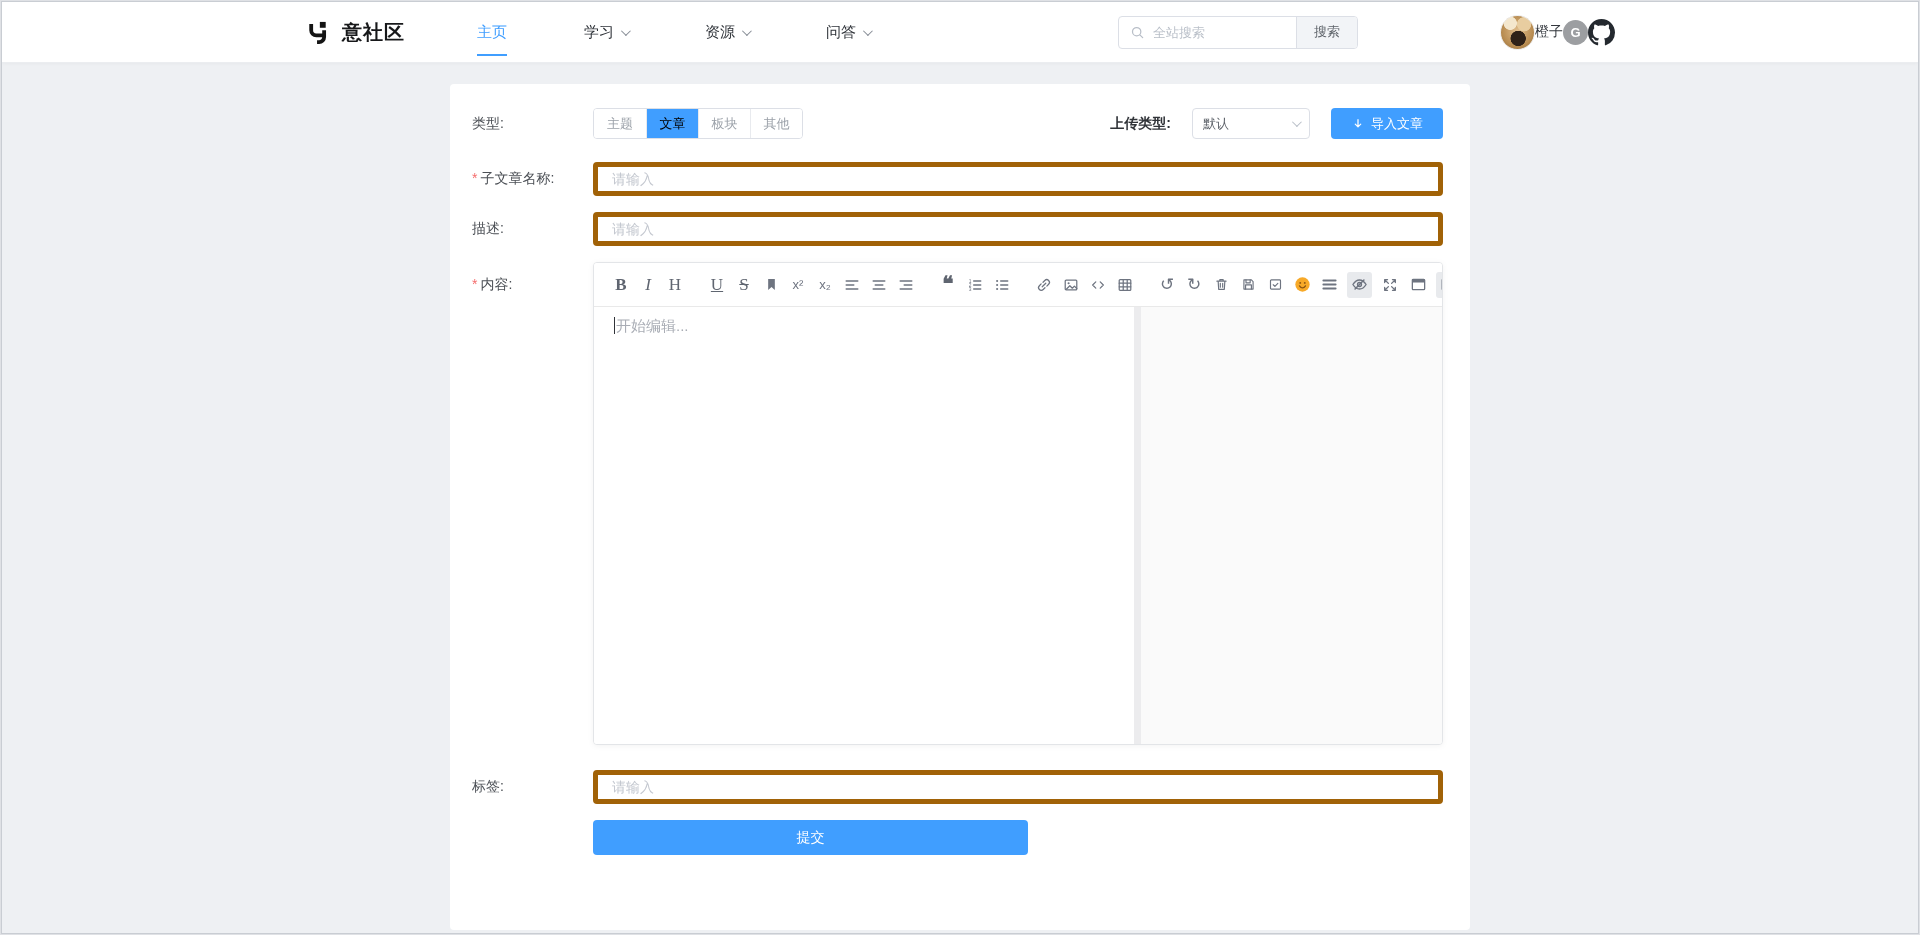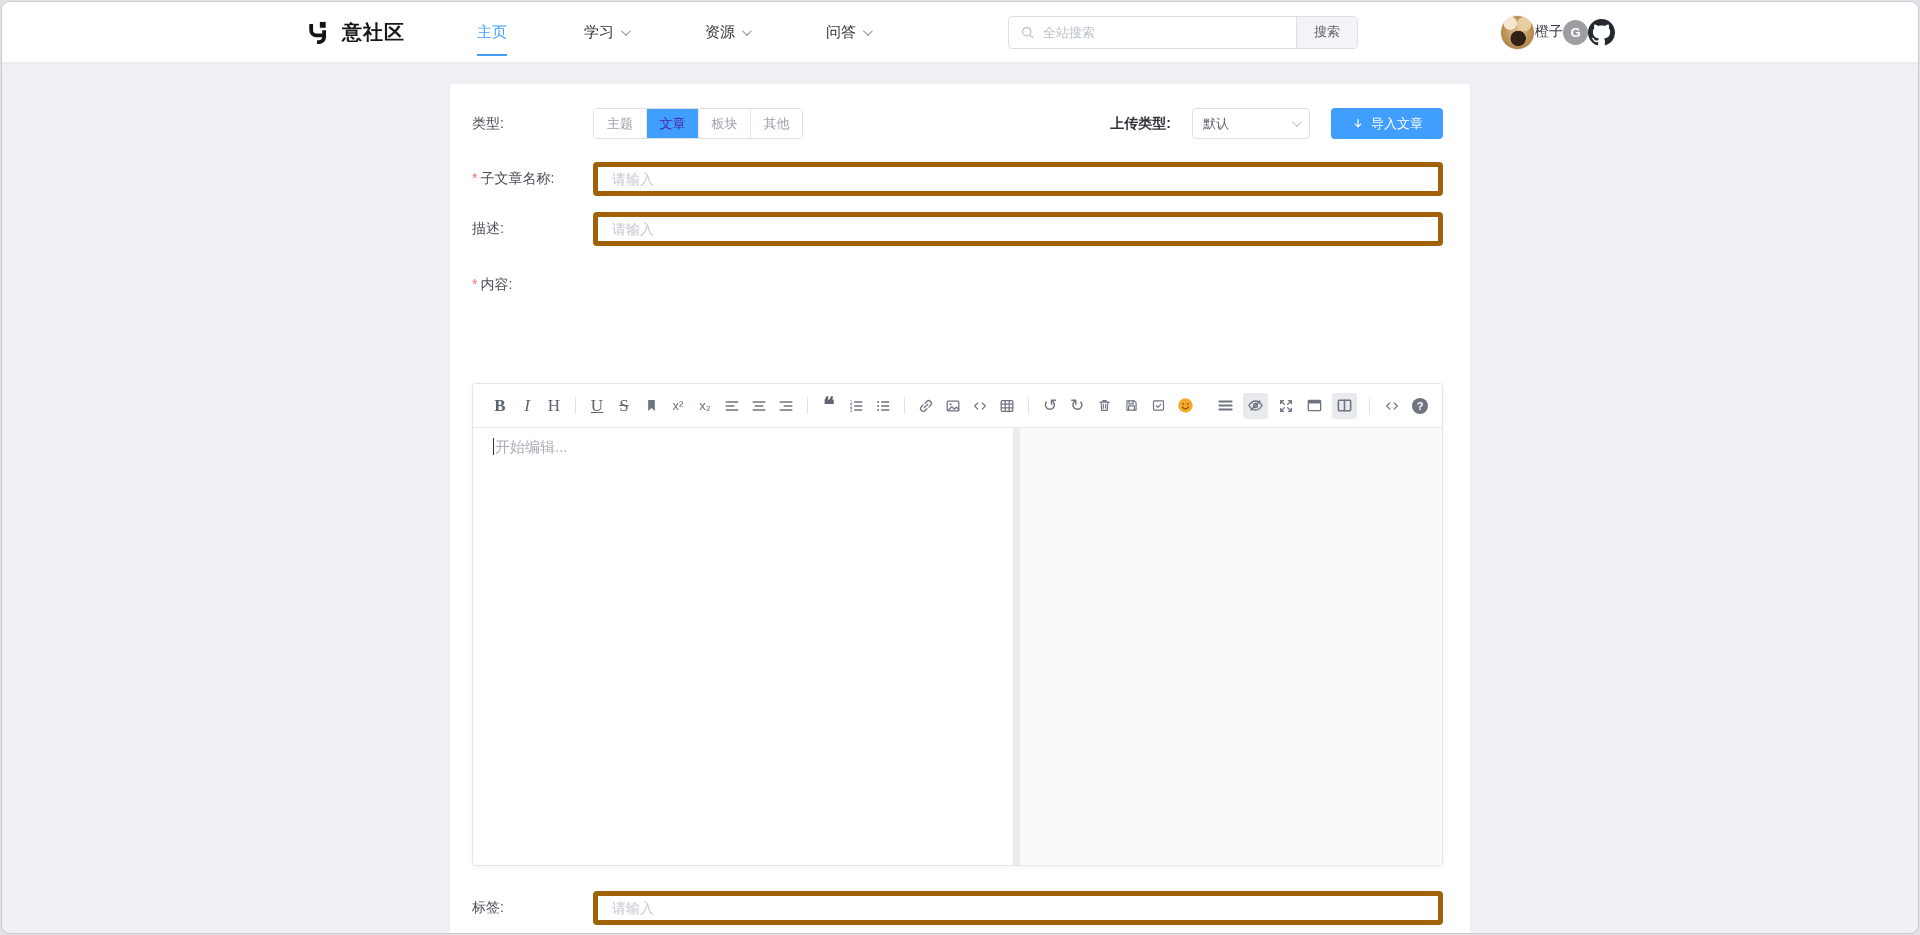--- a/index.html
+++ b/index.html
@@ -1,30 +1,30 @@
 <!DOCTYPE html>
 <html><head>
 <meta charset="utf-8">
 <style>
   * { margin:0; padding:0; box-sizing:border-box; }
   html,body { width:1920px; height:935px; font-family:"Liberation Sans","DejaVu Sans",sans-serif; background:#dfe1e5; }
-  .viewport { width:1918px; height:933px; margin:1px; background:#eef0f3; border:1px solid #c9cdd3; border-radius:9px; overflow:hidden; position:relative; }
+  .viewport { width:1918px; height:933px; margin:1px; background:#eef0f3; border:1px solid #c9cdd3; border-radius:0; overflow:hidden; position:relative; }
 
   
   .navbar { height:61px; background:#fff; border-bottom:1px solid #ebedf0; box-shadow:0 1px 3px rgba(0,0,0,.03); }
   .nav-inner { width:1310px; height:100%; margin:0 auto; display:flex; align-items:center; }
   .brand { display:flex; align-items:center; gap:10px; cursor:pointer; }
   .brand-logo { width:27px; height:27px; display:inline-block; }
   .brand-text { font-size:20px; font-weight:bold; color:#17181a; letter-spacing:1px; }
   .menu { display:flex; align-items:center; gap:77px; margin-left:72px; height:100%; }
   .menu-item { display:flex; align-items:center; gap:7px; height:100%; font-size:15px; color:#2e3238; cursor:pointer; position:relative; }
   .menu-item.active { color:#409eff; }
   .menu-item.active::after { content:""; position:absolute; left:0; right:0; bottom:6px; height:2px; background:#409eff; }
   .chev { display:inline-block; width:7px; height:7px; border-right:1.5px solid #878d96; border-bottom:1.5px solid #878d96; transform:rotate(45deg) translateY(-2px); }
-  .searchbox { margin-left:auto; display:flex; align-items:stretch; width:350px; height:33px; border:1px solid #dcdfe6; border-radius:4px; overflow:hidden; background:#fff;justify-content:space-between; }
+  .searchbox { margin-left:auto; display:flex; align-items:stretch; width:240px; height:33px; border:1px solid #dcdfe6; border-radius:4px; overflow:hidden; background:#fff;justify-content:space-between; }
   .searchbox .sicon { display:flex; align-items:center; padding-left:11px; }
   .searchbox input { flex:1; border:none; outline:none; padding:0 8px; font-size:13px; color:#333; min-width:0; font-family:inherit; }
   .searchbox input::placeholder { color:#b9bfc8; }
   .search-btn { width:61px; background:#f2f4f7; border:none; border-left:1px solid #dcdfe6; font-size:13px; color:#5c6168; cursor:pointer; font-family:inherit; }
   .user-cluster { display:flex; align-items:center; margin-left:142px; }
   .avatar { width:35px; height:35px; border-radius:50%; cursor:pointer; border:1px solid #eee;
     background:
       radial-gradient(circle at 52% 68%, #2e2118 0 26%, rgba(0,0,0,0) 28%),
       radial-gradient(circle at 28% 22%, #f4e7cd 0 18%, rgba(0,0,0,0) 20%),
       radial-gradient(circle at 70% 25%, #e8cda0 0 20%, rgba(0,0,0,0) 22%),
@@ -42,29 +42,29 @@
   .flabel { width:121px; flex:0 0 121px; font-size:14px; color:#4c5056; line-height:33px; }
   .req { color:#f56c6c; font-style:normal; margin-right:3px; }
   .tinput { flex:1; height:34px; border:5px solid #a16207; border-radius:4px; padding:0 14px; font-size:14px; color:#333; outline:none; font-family:inherit; background:#fff; }
   .tinput::placeholder { color:#c3c7cf; }
 
   
   .type-row { margin-bottom:22px; align-items:center; }
   .segmented { display:inline-flex; border:1px solid #dcdfe6; border-radius:4px; overflow:hidden; height:31px; }
   .seg-btn { width:52px; font-size:13px; color:#9aa0a8; background:#fff; border:none; border-left:1px solid #e8eaee; cursor:pointer; font-family:inherit; }
   .seg-btn:first-child { border-left:none; }
-  .seg-btn.active { background:#409eff; color:#4c1d95;text-align:center; }
+  .seg-btn.active { background:#409eff; color:#000000;text-align:center; }
   .upload-cluster { margin-left:auto; display:flex; align-items:center; gap:21px; }
   .upload-label { font-size:14px; font-weight:bold; color:#303338; }
   .uselect { width:118px; height:31px; border:1px solid #dcdfe6; border-radius:4px; display:flex; align-items:center; padding:0 10px; font-size:13px; color:#5f646b; cursor:pointer; background:#fff; }
   .uselect .chev { margin-left:auto; border-color:#b9bfc8; }
   .import-btn { width:112px; height:31px; background:#409eff; color:#fff; border:none; border-radius:4px; font-size:13px; display:inline-flex; align-items:center; justify-content:center; gap:6px; cursor:pointer; font-family:inherit; }
 
   
-  .content-row { margin-bottom:25px;flex-direction:column; }
+  .content-row { margin-bottom:25px; }
   .content-row .flabel { padding-top:6px; }
   .editor { flex:1; border:1px solid #e3e5e8; border-radius:4px; overflow:hidden; box-shadow:0 1px 6px rgba(0,0,0,.05); background:#fff; }
   .toolbar { height:44px; display:flex; align-items:center; padding:0 12px 0 17px; gap:7px; border-bottom:1px solid #e9e9e9; background:#fff; }
   .tbtn { display:inline-flex; align-items:center; justify-content:center; min-width:20px; height:26px; color:#6e7480; cursor:pointer; border-radius:3px; }
   .tbtn.toggled { background:#e8eaed; padding:0 4px; }
   .tbtn svg { stroke:#6e7480; fill:none; stroke-width:1.4; stroke-linecap:round; stroke-linejoin:round; }
   .tglyph { font-family:"Liberation Serif","DejaVu Serif",serif; font-size:17px; color:#5f6570; line-height:1; }
   .tsans { font-size:13px; color:#6e7480; line-height:1; }
   .tdivider { width:1px; height:17px; background:#e0e2e6; margin:0 4px; }
   .help-circle { width:16px; height:16px; border-radius:50%; background:#6e7480; color:#fff; font-size:11px; font-weight:bold; display:inline-flex; align-items:center; justify-content:center; }

